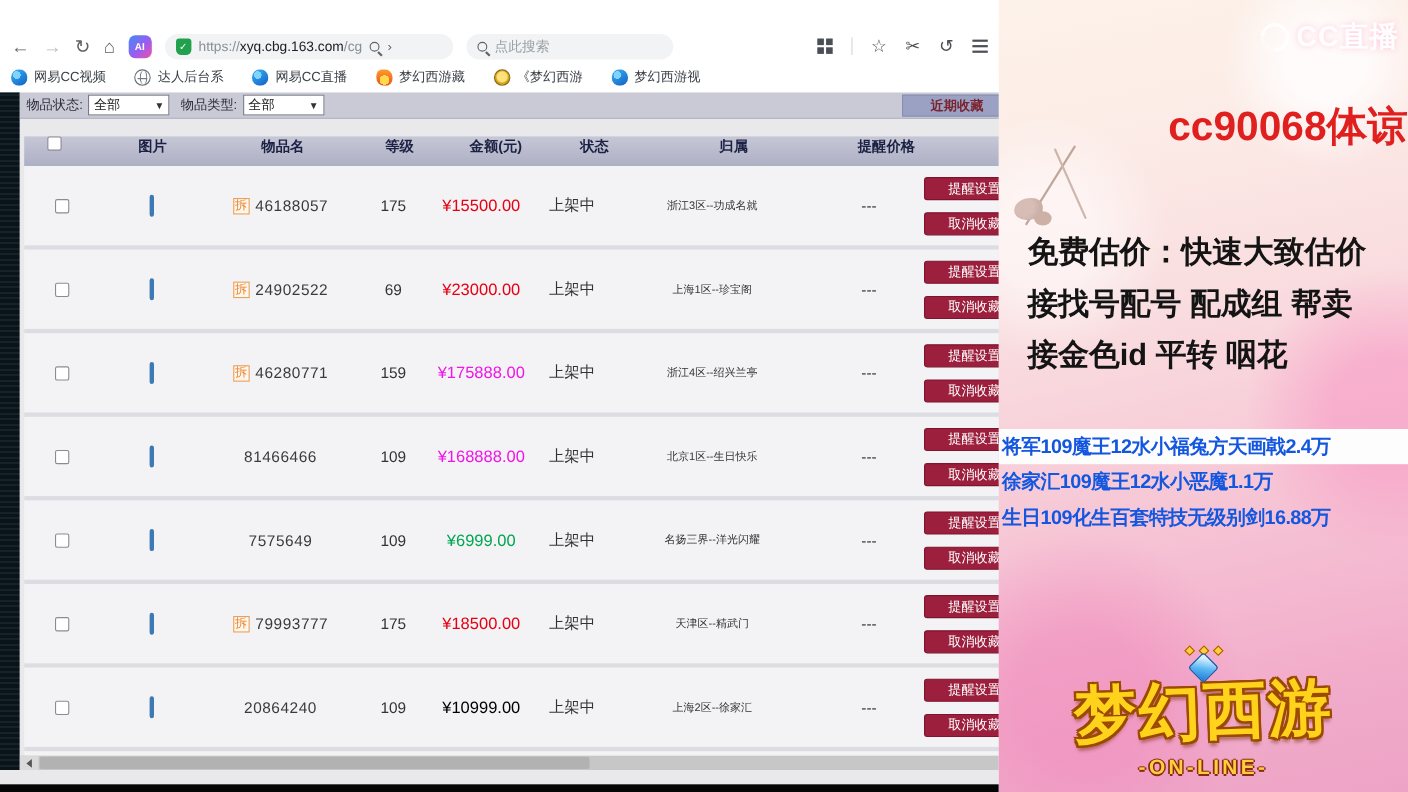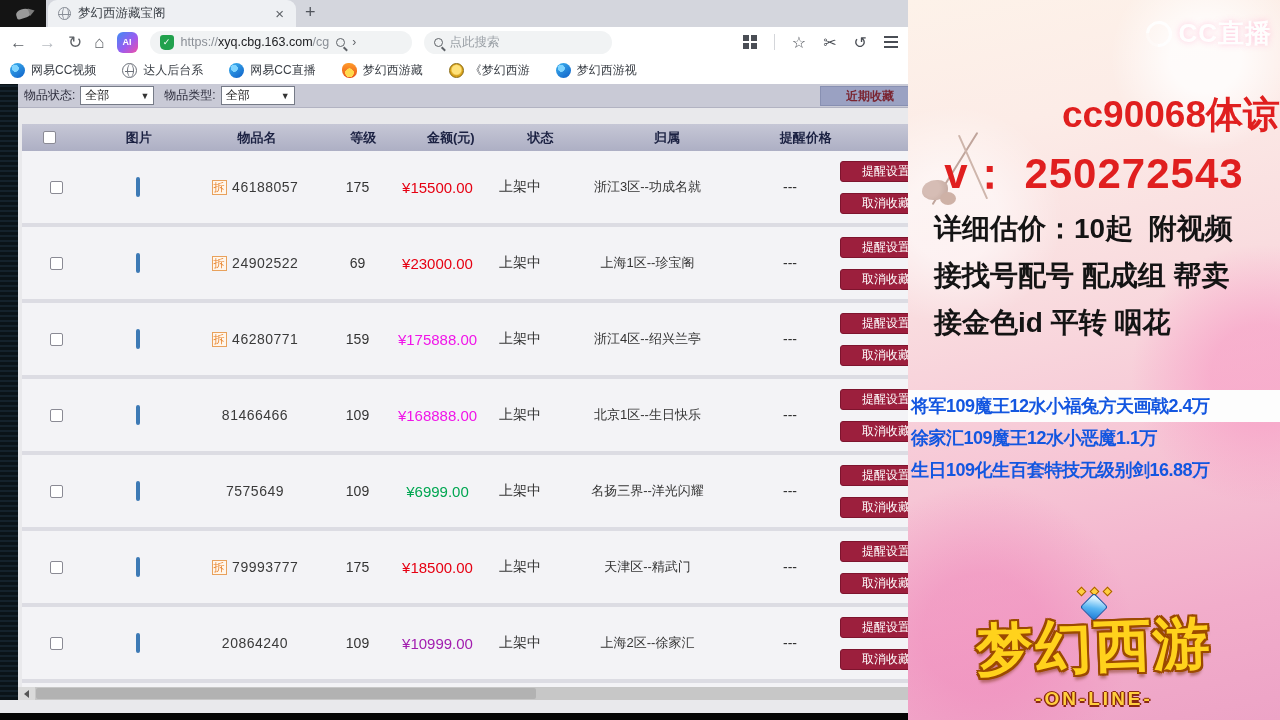--- a/index.html
+++ b/index.html
@@ -59,33 +59,33 @@
   .darkstrip { position:absolute; left:0; top:0; width:18px; height:616px; background:repeating-linear-gradient(0deg,#0a1318 0 3px,#14222c 3px 5px); }
   .content { position:absolute; left:18px; top:0; right:0; height:616px; background:#e9e9ec; overflow:hidden; }
 
   .filterbar { position:absolute; left:0; top:0; right:0; height:24px; background:#c9cad6; border-bottom:1px solid #b2b3c2; display:flex; align-items:center; padding-left:6px; gap:10px; font-size:12px; color:#2c2c3c; }
   .fgroup { display:flex; align-items:center; gap:5px; }
   .fselect { width:74px; height:19px; background:#fff; border:1px solid #767b87; font-size:12px; color:#222; display:flex; align-items:center; justify-content:space-between; padding:0 4px; }
   .fselect .car { font-size:9px; color:#333; }
   .recent-btn { position:absolute; left:802px; top:2px; width:100px; height:20px; background:#9aa1c2; border:1px solid #8890b2; color:#7a2430; font-size:12px; font-weight:bold; display:flex; align-items:center; justify-content:center; }
 
   .tablewrap { position:absolute; left:4px; top:40px; width:978px; }
-  .thead { display:flex; height:27px; background:linear-gradient(180deg,#c6c7d6,#adafc4); align-items:center; font-size:13px; font-weight:bold; color:#1b2142;gap:22px; }
+  .thead { display:flex; height:27px; background:linear-gradient(180deg,#c6c7d6,#adafc4); align-items:flex-start; font-size:13px; font-weight:bold; color:#1b2142;gap:22px; }
   .hc { text-align:center; }
   .c0{width:68px;} .c1{width:95px;} .c2{width:140px;} .c3{width:65px;} .c4{width:95px;} .c5{width:70px;} .c6{width:185px;} .c7{width:100px;} .c8{width:160px;}
   .thead .c0 { display:flex; justify-content:center; }
   .cbx { width:13px; height:13px; background:#fff; border:1px solid #8a8a94; border-radius:2px; }
   .trow { display:flex; height:76px; background:#f3f3f6; border-bottom:4px solid #dcdce3; align-items:center; font-size:14px; color:#333; }
   .cell { text-align:center; }
   .cell.c0 { display:flex; justify-content:center; }
   .avatar { width:52px; height:52px; border:2px solid #3d7ab5; border-radius:9px; margin:0 auto; }
   .namecell { display:flex; align-items:center; justify-content:center; gap:5px; letter-spacing:.5px; color:#3a3a3a; }
   .tagbadge { font-size:11px; color:#e8832c; border:1px solid #e8a15c; background:#fff6ec; padding:0 1px; line-height:13px; }
   .pricetx { font-size:15px; }
-  .ownertx { font-size:13px; }
+  .ownertx { font-size:10px; }
   .actcell { display:flex; flex-direction:column; gap:11px; align-items:flex-start; }
   .act-btn { width:92px; height:21px; background:#9c1f3d; border:1px solid #7e142e; border-radius:3px; color:#fff; font-size:12px; display:flex; align-items:center; justify-content:center; white-space:nowrap; }
 
   .hscroll { position:absolute; left:0; bottom:0; width:100%; height:13px; background:#c7c7c7; }
   .hs-arrow { position:absolute; left:0; top:0; width:17px; height:13px; background:#dadada; display:flex; align-items:center; justify-content:center; }
   .hs-arrow:after { content:""; width:0; height:0; border-top:4px solid transparent; border-bottom:4px solid transparent; border-right:5px solid #555; }
   .hs-thumb { position:absolute; left:18px; top:1px; width:500px; height:11px; background:#b2b2b2; border-radius:2px; }
   .bottombar { position:absolute; left:0; top:713px; width:908px; height:7px; background:#050505; }
 
   
@@ -120,31 +120,20 @@
   .logo-sub { margin-top:2px; font-size:19px; font-weight:bold; color:#ffcf3e; letter-spacing:3px;
     text-shadow:-1.5px 0 #8a2a10, 1.5px 0 #8a2a10, 0 -1.5px #8a2a10, 0 1.5px #8a2a10; }
 </style>
 </head>
 <body>
 
 <div class="stage">
 
   <div class="browser">
 
-    <div class="tabstrip">
-      <div class="corner-logo">
-          <span class="bird"></span>
-        </div>
-      <div class="tab">
-        <span class="globe"></span>
-        <span class="tab-title">梦幻西游藏宝阁</span>
-        <span class="tab-close">×</span>
-      </div>
-      <span class="newtab">+</span>
-    </div>
 
     <div class="toolbar">
       <span class="nav-ic">←</span>
       <span class="nav-ic dim">→</span>
       <span class="nav-ic">↻</span>
       <span class="nav-ic">⌂</span>
       <span class="ai-badge">AI</span>
       <div class="pill addr">
         <span class="shield">✓</span>
         <span class="url"><span class="mut">https://</span><span>xyq.cbg.163.com</span><span class="mut">/cg</span></span>
@@ -361,21 +350,21 @@
   <div class="trow">
     <span class="cell c0">
                   <span class="cbx"></span>
                 </span>
     <span class="cell c1"><span class="avatar" style="background: radial-gradient(circle at 50% 62%, rgb(240, 208, 176) 0px, rgb(240, 208, 176) 34%, rgba(0, 0, 0, 0) 35%), linear-gradient(165deg, rgb(154, 143, 216) 15%, rgb(154, 143, 216) 45%, rgb(35, 43, 86) 100%);"></span></span>
     <span class="cell c2 namecell">
 
       <span>20864240</span>
     </span>
     <span class="cell c3">109</span>
-    <span class="cell c4 pricetx" style="color: #a21caf;">¥10999.00</span>
+    <span class="cell c4 pricetx" style="color: #000000;">¥10999.00</span>
     <span class="cell c5">上架中</span>
     <span class="cell c6 ownertx">上海2区--徐家汇</span>
     <span class="cell c7">---</span>
     <span class="cell c8 actcell">
       <span class="act-btn">提醒设置</span>
       <span class="act-btn">取消收藏</span>
     </span>
   </div>
 
   <div class="trow">
@@ -414,24 +403,23 @@
     </div>
 
     <div class="flower">
       <span class="stem"></span>
         <span class="stem2"></span>
         <span class="bud"></span>
         <span class="bud2"></span>
     </div>
 
     <div class="ov-title1">cc90068体谅</div>
-    <div class="ov-title2">v： 250272543</div>
 
     <div class="ov-info">
-      <div>详细估价：10起  附视频</div>
+      <div>免费估价：快速大致估价</div>
       <div>接找号配号 配成组 帮卖</div>
       <div>接金色id 平转 咽花</div>
     </div>
 
     <div class="tickers">
       <div class="tick white">将军109魔王12水小福兔方天画戟2.4万</div>
       <div class="tick">徐家汇109魔王12水小恶魔1.1万</div>
       <div class="tick">生日109化生百套特技无级别剑16.88万</div>
     </div>
 

